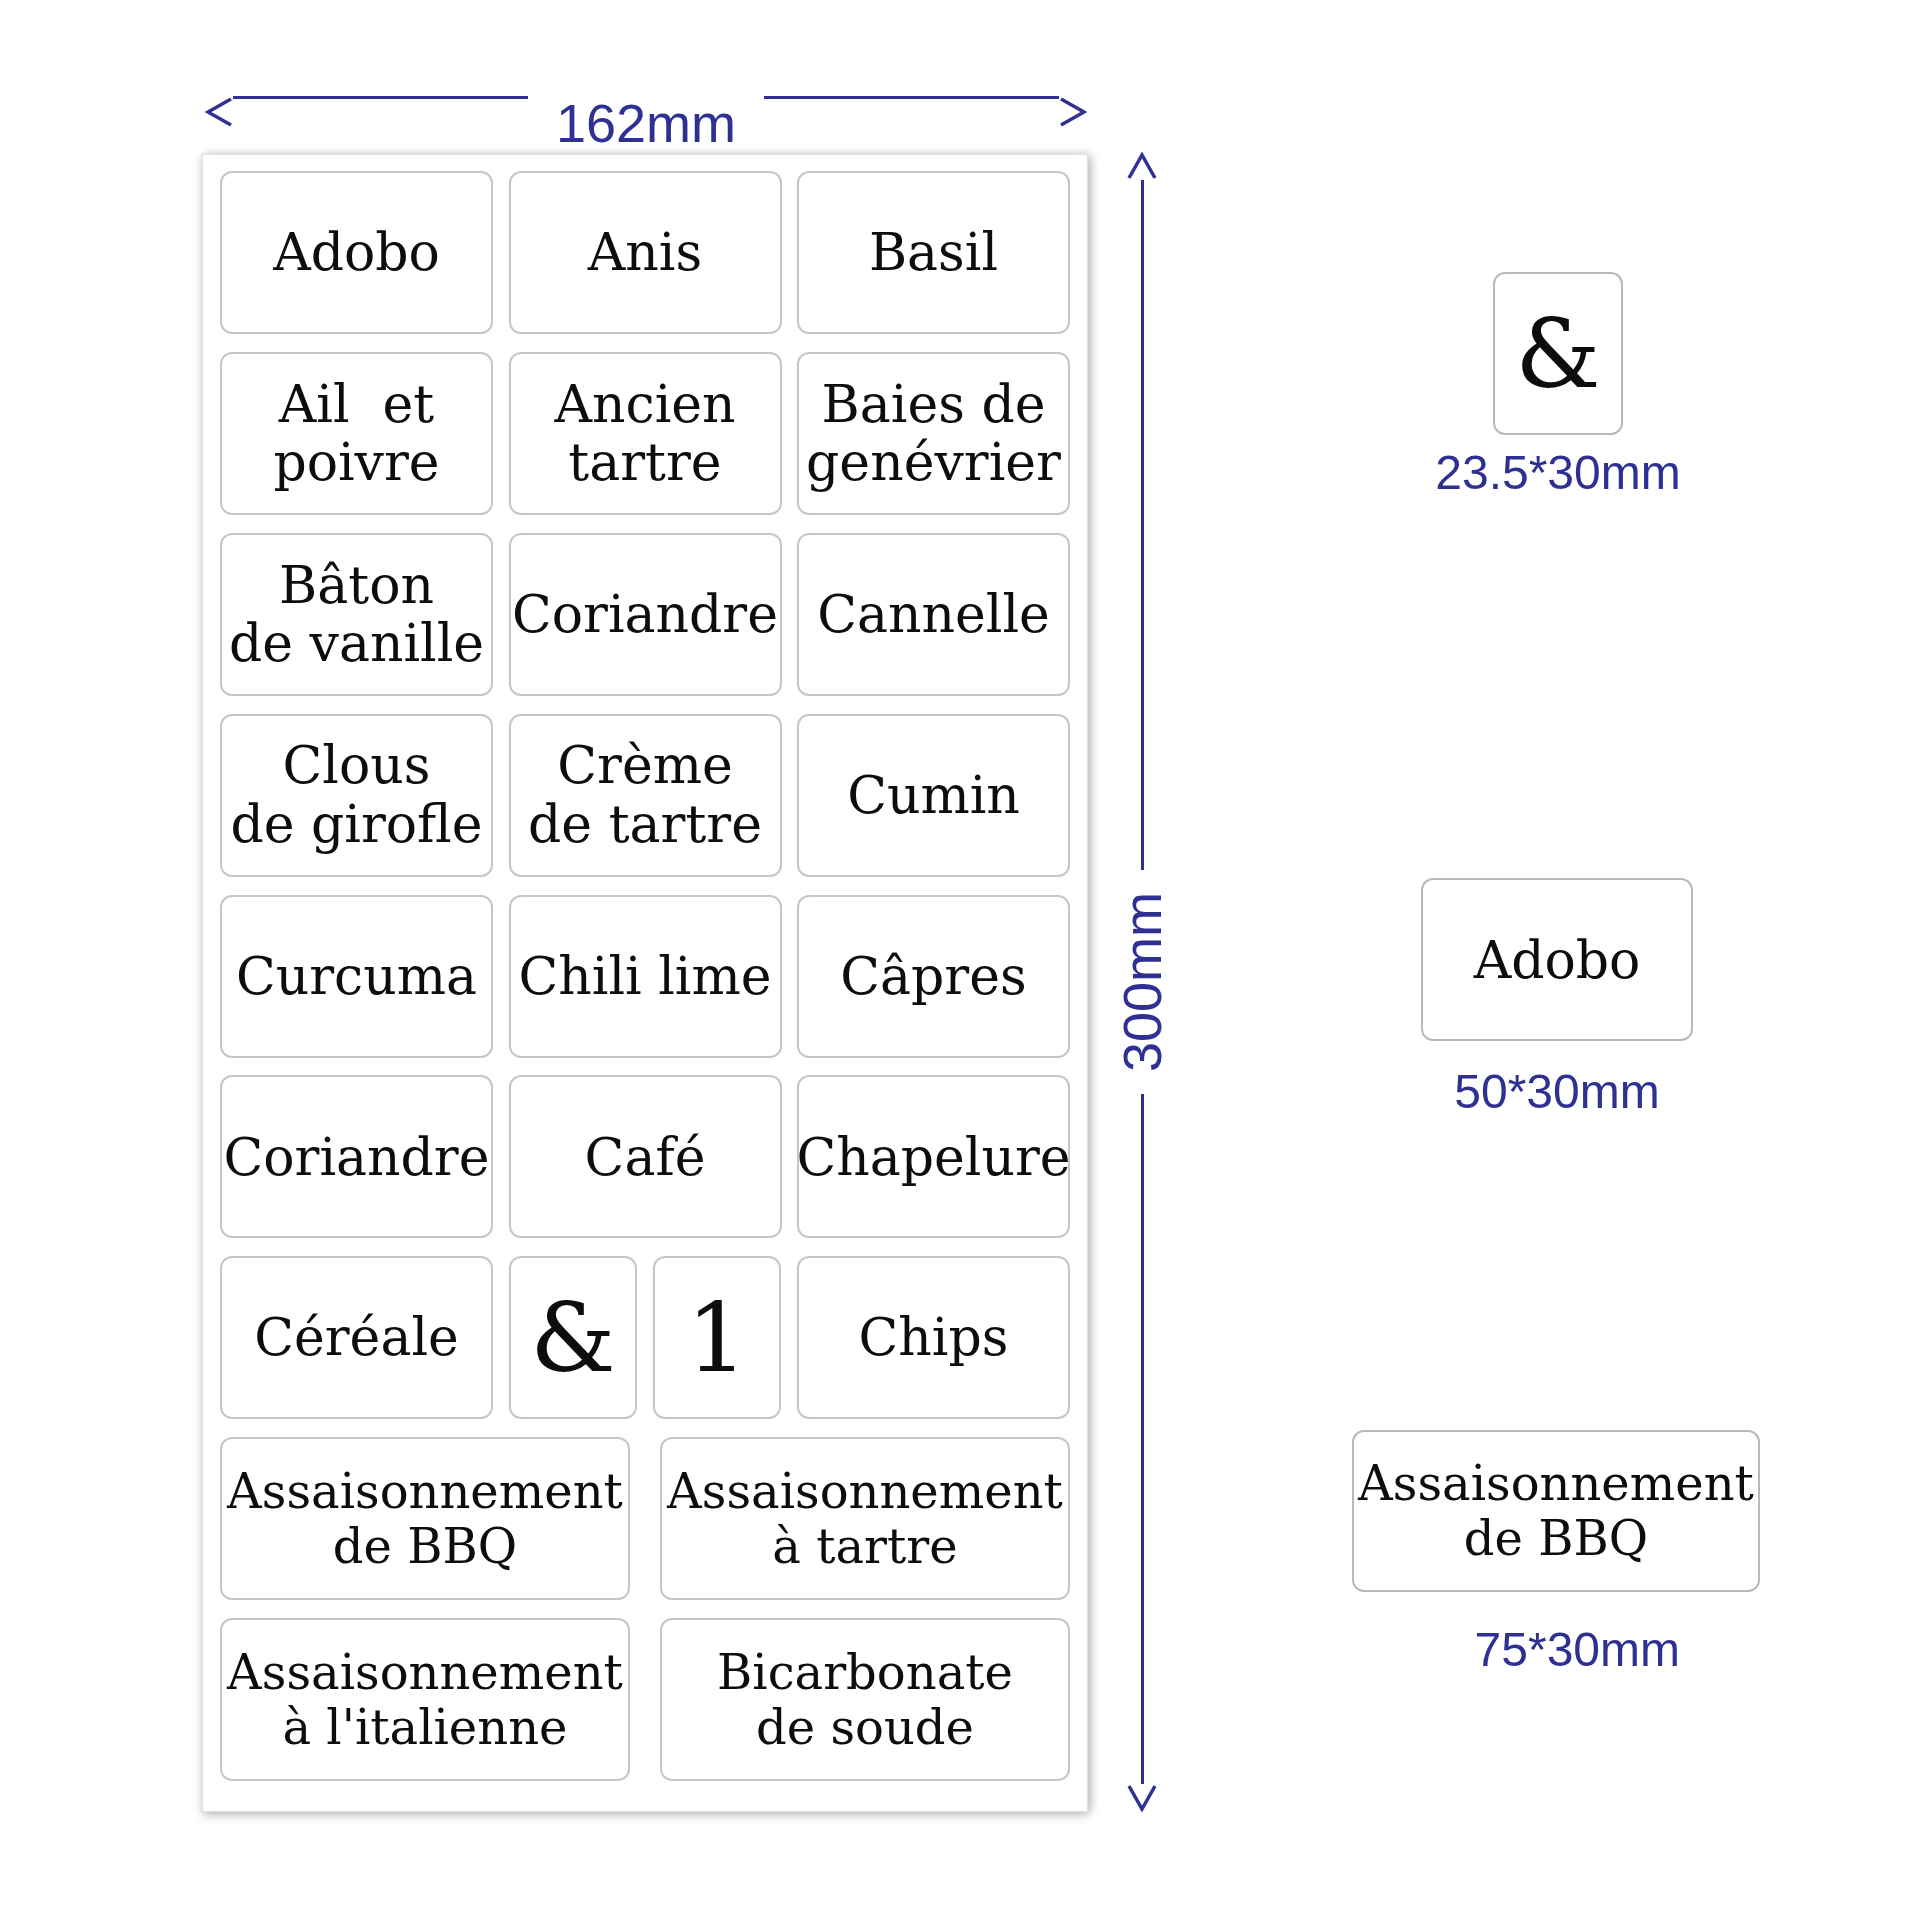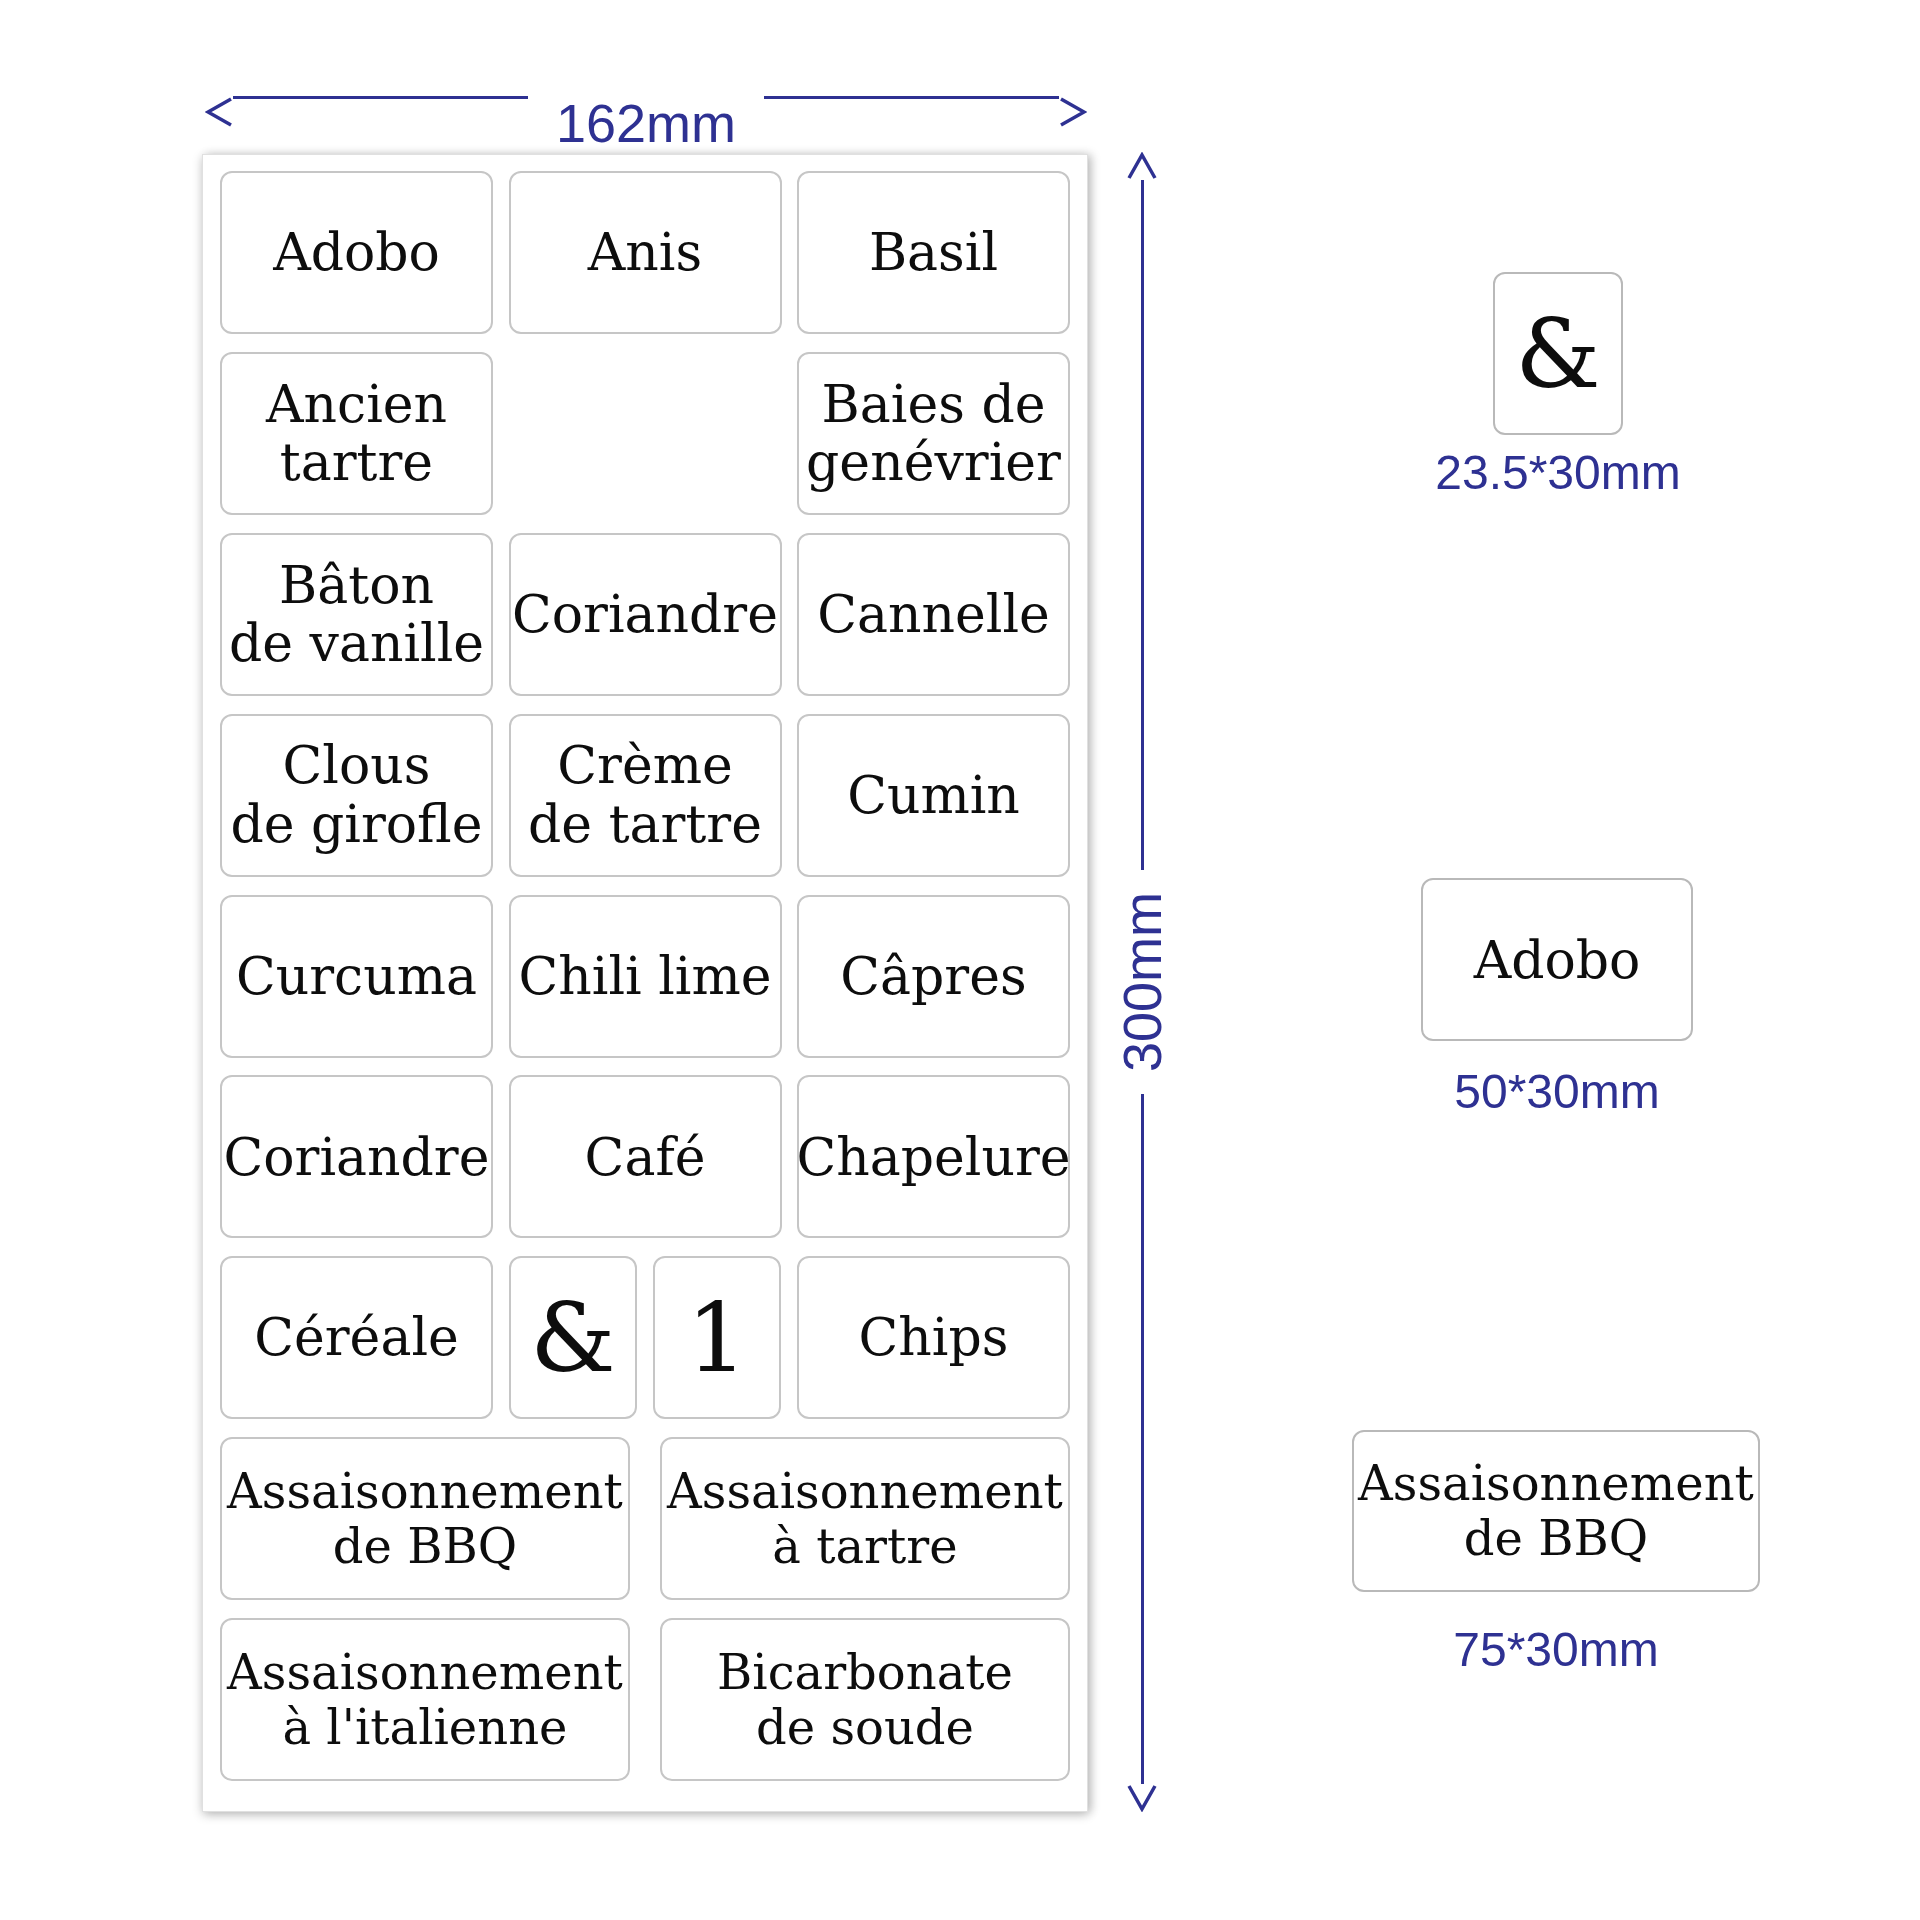--- a/index.html
+++ b/index.html
@@ -35,21 +35,21 @@
   .sample{position:absolute;box-sizing:border-box;background:#ffffff;border:2px solid #b9b9b9;border-radius:12px;
           display:flex;flex-direction:column;align-items:center;justify-content:center;
           text-align:center;color:#0d0d0d;}
   #sample-amp{left:1493px;top:272px;width:130px;height:163px;}
   #sample-adobo{left:1421px;top:878px;width:272px;height:163px;font-size:52px;}
   #sample-bbq{left:1352px;top:1430px;width:408px;height:162px;font-size:48px;line-height:1.15;}
   .caption{position:absolute;width:330px;text-align:center;color:#2e3192;
            font-family:"Liberation Sans","DejaVu Sans",sans-serif;font-size:48px;}
   #cap-amp{left:1393px;top:445px;}
   #cap-adobo{left:1392px;top:1064px;}
-  #cap-bbq{left:1391px;top:1622px;}
+  #cap-bbq{left:1350px;top:1622px;text-align:right;}
 </style>
 </head>
 <body>
 
 <div class="canvas">
 
   <div class="dim-h">
     <svg class="ah" width="28" height="32" viewBox="0 0 28 32">
       <path d="M26 3 L3 16 L26 29" fill="none" stroke="#2e3192" stroke-width="3.5"></path>
     </svg>
@@ -70,20 +70,24 @@
       <div class="sticker w50">
           <span class="ln">Anis</span>
         </div>
       <div class="sticker w50">
           <span class="ln">Basil</span>
         </div>
     </div>
 
     <div class="srow">
       <div class="sticker w50">
+        <span class="ln">Ail  et</span>
+        <span class="ln">poivre</span>
+      </div>
+      <div class="sticker w50">
         <span class="ln">Ancien</span>
         <span class="ln">tartre</span>
       </div>
       <div class="sticker w50">
         <span class="ln">Baies de</span>
         <span class="ln">genévrier</span>
       </div>
     </div>
 
     <div class="srow">

